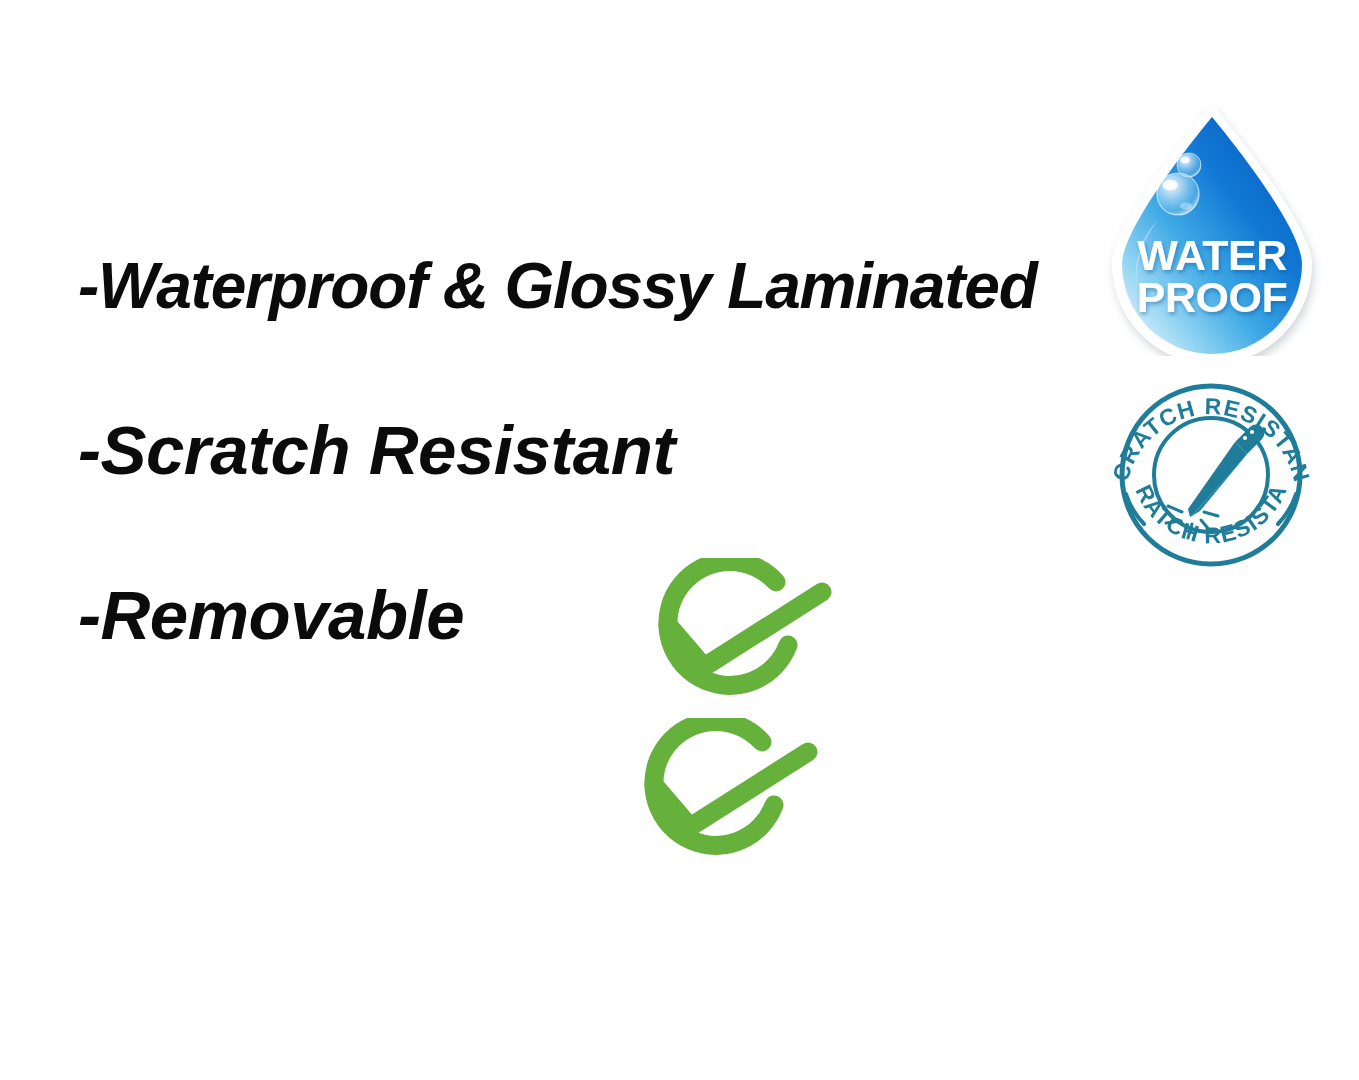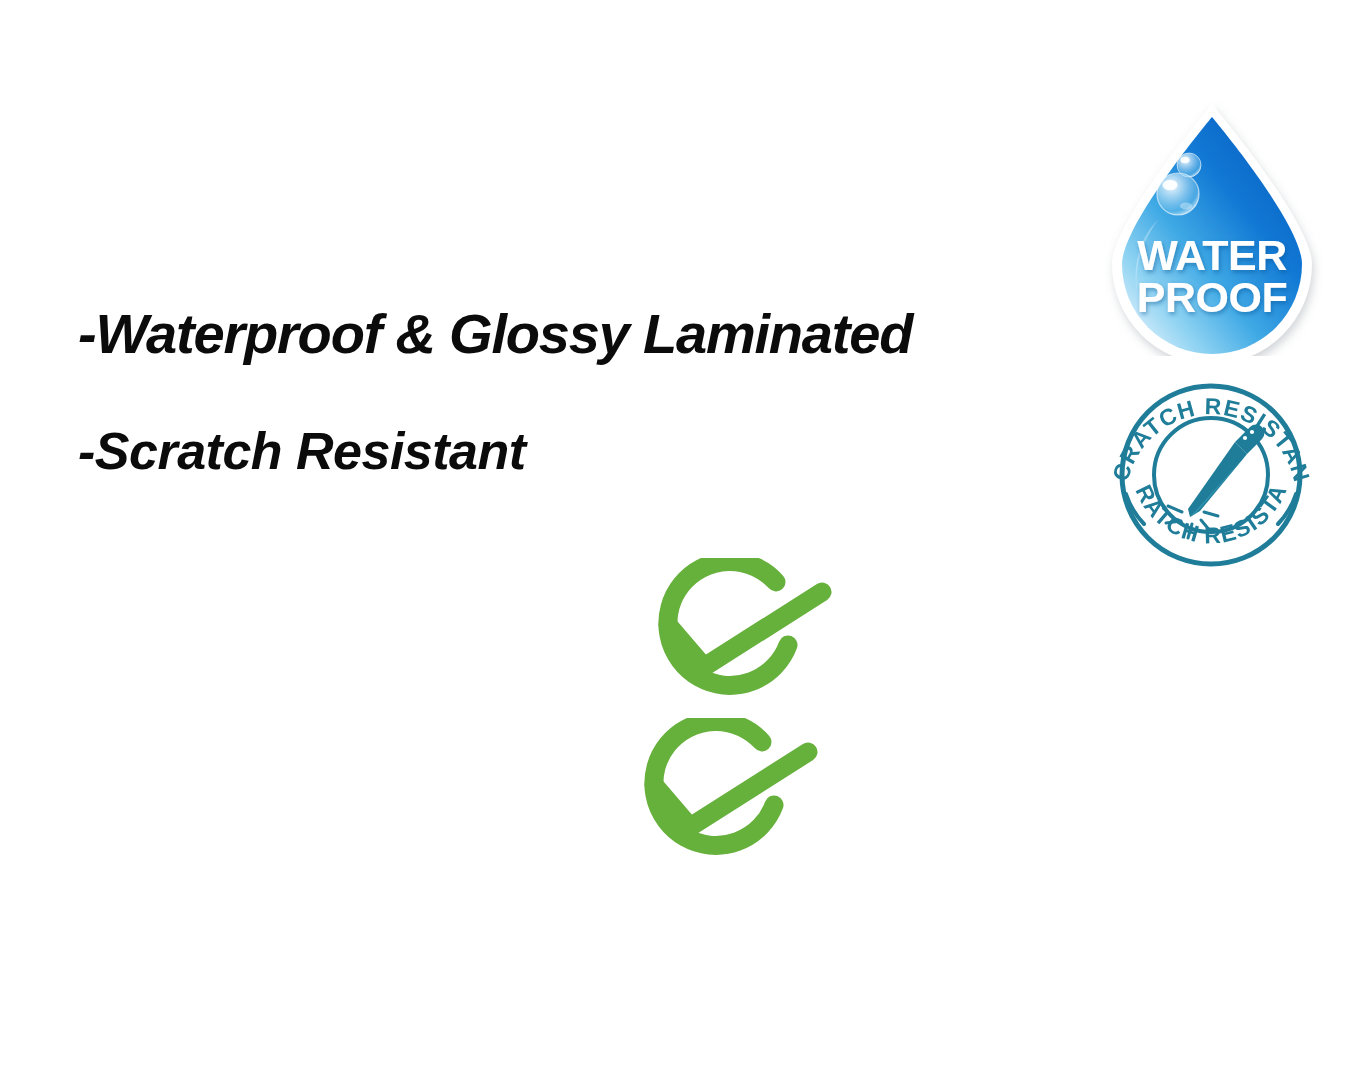--- a/index.html
+++ b/index.html
@@ -28,29 +28,28 @@
   .feature-item {
     height: 165px;
     display: flex;
     align-items: flex-start;
     white-space: nowrap;
   }
   .feature-text {
     font-family: "Liberation Sans", sans-serif;
     font-weight: bold;
     font-style: italic;
-    font-size: 52px;
+    font-size: 69px;
     line-height: 76px;
     letter-spacing: -0.5px;
     color: #0b0b0b;
   }
   .feature-item-1 .feature-text {
-    font-size: 56px;
+    font-size: 64px;
     letter-spacing: -1.2px;
-    margin-top: 48px;
   }
 
   
   .droplet-badge {
     position: absolute;
     left: 1098px;
     top: 100px;
     width: 228px;
     height: 256px;
   }
@@ -85,20 +84,23 @@
 
     <div class="feature-item feature-item-1">
       <span class="feature-text">-Waterproof &amp; Glossy Laminated</span>
     </div>
 
     <div class="feature-item feature-item-2">
       <span class="feature-text">-Scratch Resistant</span>
     </div>
 
 
+    <div class="feature-item feature-item-4">
+      <span class="feature-text">-Removable</span>
+    </div>
 
   </div>
 
   <div class="droplet-badge">
     <svg width="228" height="256" viewBox="0 0 228 256" xmlns="http://www.w3.org/2000/svg">
       <defs>
         <linearGradient id="dropGrad" x1="0.08" y1="0.92" x2="0.85" y2="0.12">
           <stop offset="0%" stop-color="#d7eefb"></stop>
           <stop offset="18%" stop-color="#8fd3f2"></stop>
           <stop offset="42%" stop-color="#3fa9e5"></stop>

